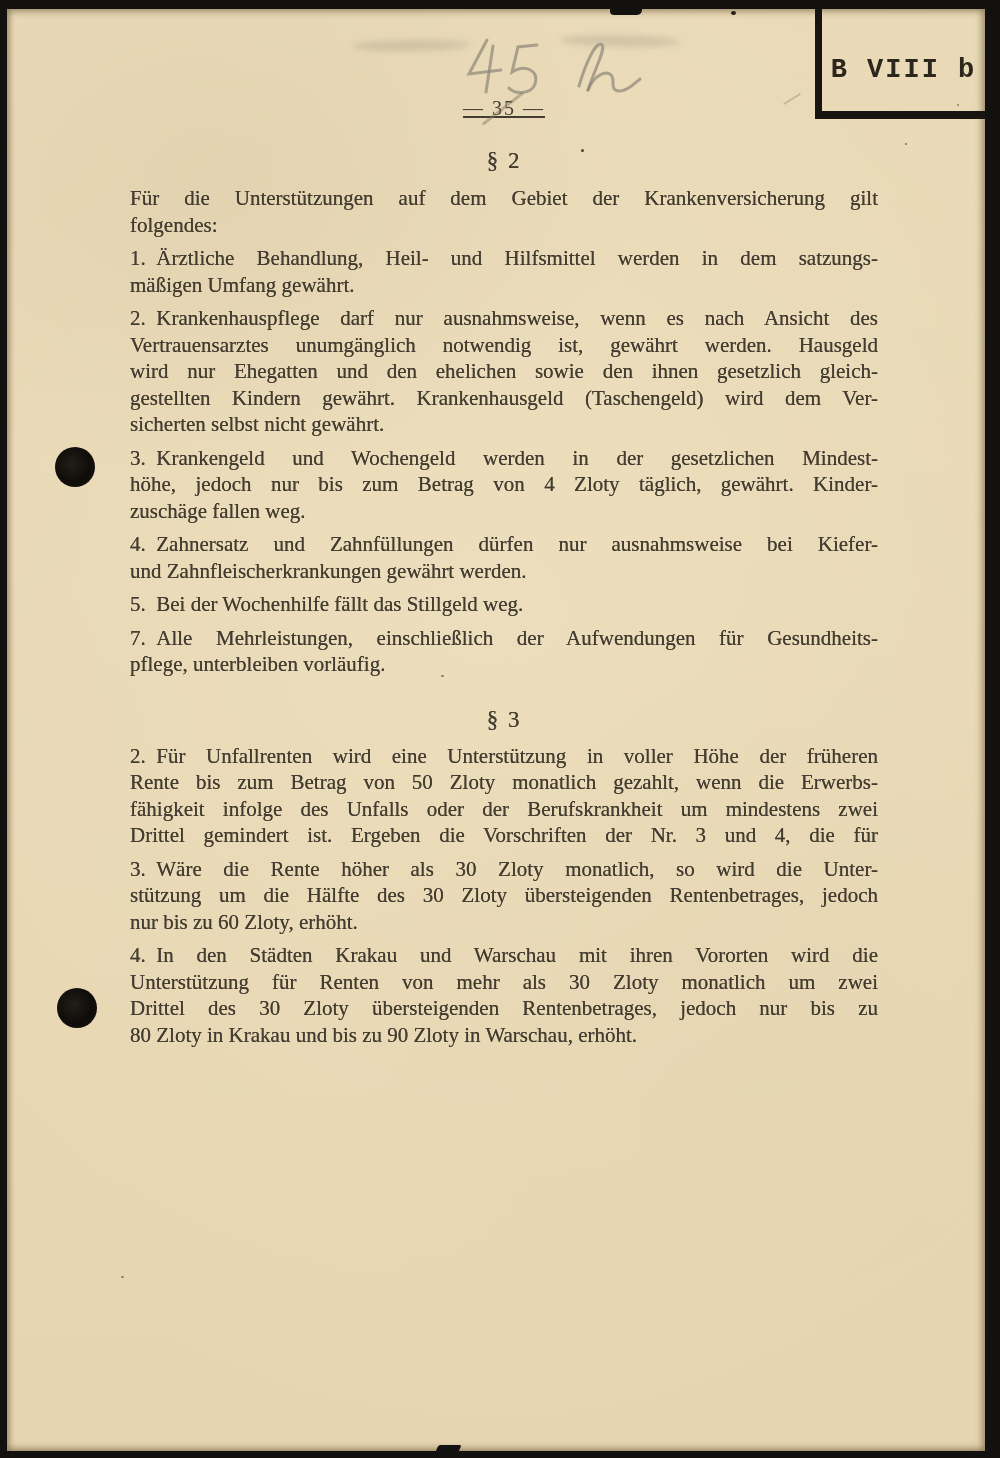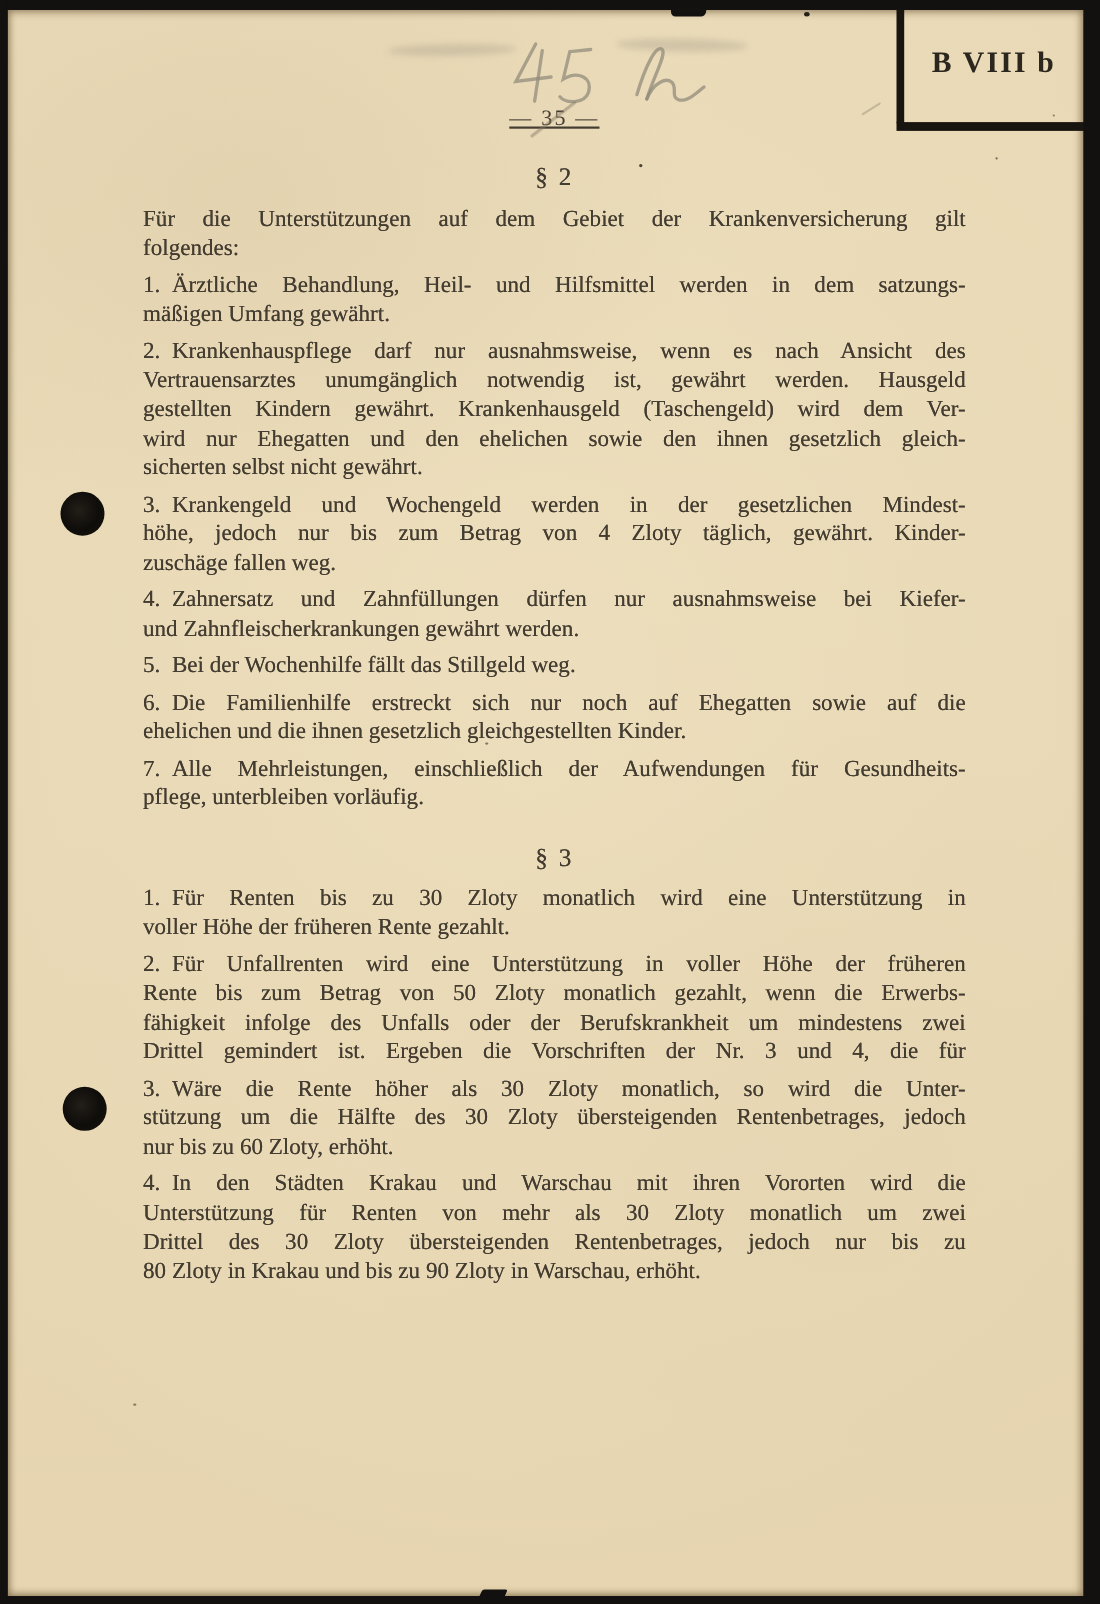--- a/index.html
+++ b/index.html
@@ -20,22 +20,22 @@
   .frame-top::after{content:"";position:absolute;left:610px;top:9px;width:32px;height:6px;
         background:#131110;border-radius:0 0 5px 4px;}
   .frame-left{left:0;top:0;width:7px;height:1458px;}
   .frame-right{left:985px;top:0;width:15px;height:1458px;}
   .frame-bottom{left:0;top:1451px;width:1000px;height:7px;}
   .frame-bottom::before{content:"";position:absolute;left:437px;top:-6px;width:23px;height:7px;
         background:#131110;transform:skewX(-24deg);border-radius:2px 2px 0 0;}
   
   .badge-left{position:absolute;left:815px;top:9px;width:7px;height:103px;background:#181511;}
   .badge-bottom{position:absolute;left:815px;top:111px;width:185px;height:8px;background:#181511;}
-  .badge-label{position:absolute;left:822px;top:41px;width:163px;text-align:center;
-        font-weight:bold;font-size:27px;letter-spacing:2px;color:#2b261e;}
+  .badge-label{position:absolute;left:822px;top:55px;width:163px;text-align:center;
+        font-weight:bold;font-size:27px;letter-spacing:2px;color:#2b261e;font-family:Liberation Mono, monospace;}
   
   .smudge{position:absolute;background:rgba(112,106,93,.20);filter:blur(3px);border-radius:50%;}
   .smudge1{left:352px;top:40px;width:118px;height:11px;transform:rotate(-1deg);}
   .smudge2{left:560px;top:35px;width:120px;height:12px;transform:rotate(1deg);}
   .handwriting{position:absolute;left:455px;top:32px;width:210px;height:80px;}
   .hand-stroke{stroke:#8f897a;stroke-width:3;fill:none;stroke-linecap:round;opacity:.72;}
   .pencil-slash{position:absolute;left:477px;top:107px;width:52px;height:3px;
         background:rgba(128,118,98,.45);transform:rotate(-38deg);border-radius:2px;filter:blur(.4px);}
   .pencil-tick{position:absolute;left:782px;top:98px;width:20px;height:2px;
         background:rgba(128,118,98,.35);transform:rotate(-32deg);border-radius:2px;}
@@ -103,50 +103,42 @@
         <div class="line">Für die Unterstützungen auf dem Gebiet der Krankenversicherung gilt</div>
         <div class="line last">folgendes:</div>
       </div>
     <div class="para">
         <div class="line">1. Ärztliche Behandlung, Heil- und Hilfsmittel werden in dem satzungs-</div>
         <div class="line last">mäßigen Umfang gewährt.</div>
       </div>
     <div class="para">
         <div class="line">2. Krankenhauspflege darf nur ausnahmsweise, wenn es nach Ansicht des</div>
         <div class="line">Vertrauensarztes unumgänglich notwendig ist, gewährt werden. Hausgeld</div>
+        <div class="line">wird nur Ehegatten und den ehelichen sowie den ihnen gesetzlich gleich-</div>
         <div class="line">gestellten Kindern gewährt. Krankenhausgeld (Taschengeld) wird dem Ver-</div>
-        <div class="line">wird nur Ehegatten und den ehelichen sowie den ihnen gesetzlich gleich-</div>
         <div class="line last">sicherten selbst nicht gewährt.</div>
       </div>
     <div class="para">
         <div class="line">3. Krankengeld und Wochengeld werden in der gesetzlichen Mindest-</div>
         <div class="line">höhe, jedoch nur bis zum Betrag von 4 Zloty täglich, gewährt. Kinder-</div>
         <div class="line last">zuschäge fallen weg.</div>
       </div>
     <div class="para">
         <div class="line">4. Zahnersatz und Zahnfüllungen dürfen nur ausnahmsweise bei Kiefer-</div>
         <div class="line last">und Zahnfleischerkrankungen gewährt werden.</div>
       </div>
     <div class="para">
         <div class="line last">5. Bei der Wochenhilfe fällt das Stillgeld weg.</div>
       </div>
     <div class="para">
-        <div class="line">6. Die Familienhilfe erstreckt sich nur noch auf Ehegatten sowie auf die</div>
-        <div class="line last">ehelichen und die ihnen gesetzlich gleichgestellten Kinder.</div>
-      </div>
-    <div class="para">
         <div class="line">7. Alle Mehrleistungen, einschließlich der Aufwendungen für Gesundheits-</div>
         <div class="line last">pflege, unterbleiben vorläufig.</div>
       </div>
 
     <div class="sec-heading s3">§ 3</div>
-    <div class="para">
-        <div class="line">1. Für Renten bis zu 30 Zloty monatlich wird eine Unterstützung in</div>
-        <div class="line last">voller Höhe der früheren Rente gezahlt.</div>
-      </div>
     <div class="para">
         <div class="line">2. Für Unfallrenten wird eine Unterstützung in voller Höhe der früheren</div>
         <div class="line">Rente bis zum Betrag von 50 Zloty monatlich gezahlt, wenn die Erwerbs-</div>
         <div class="line">fähigkeit infolge des Unfalls oder der Berufskrankheit um mindestens zwei</div>
         <div class="line">Drittel gemindert ist. Ergeben die Vorschriften der Nr. 3 und 4, die für</div>
       </div>
     <div class="para">
         <div class="line">3. Wäre die Rente höher als 30 Zloty monatlich, so wird die Unter-</div>
         <div class="line">stützung um die Hälfte des 30 Zloty übersteigenden Rentenbetrages, jedoch</div>
         <div class="line last">nur bis zu 60 Zloty, erhöht.</div>

